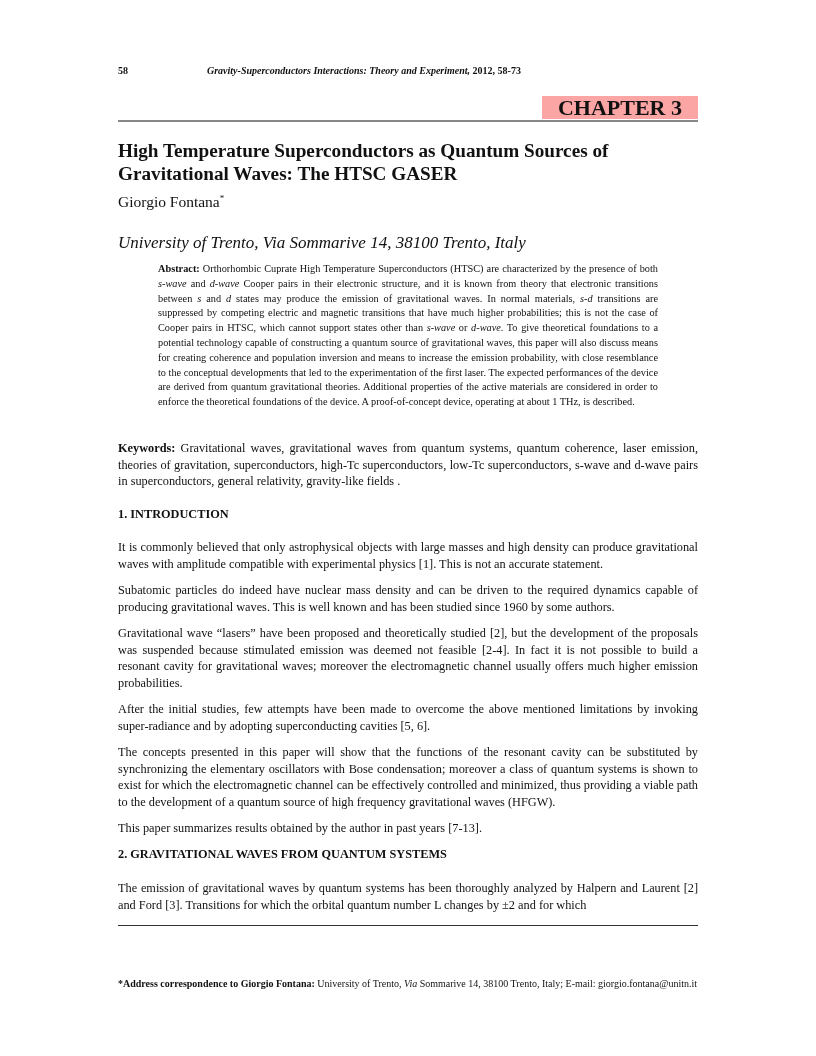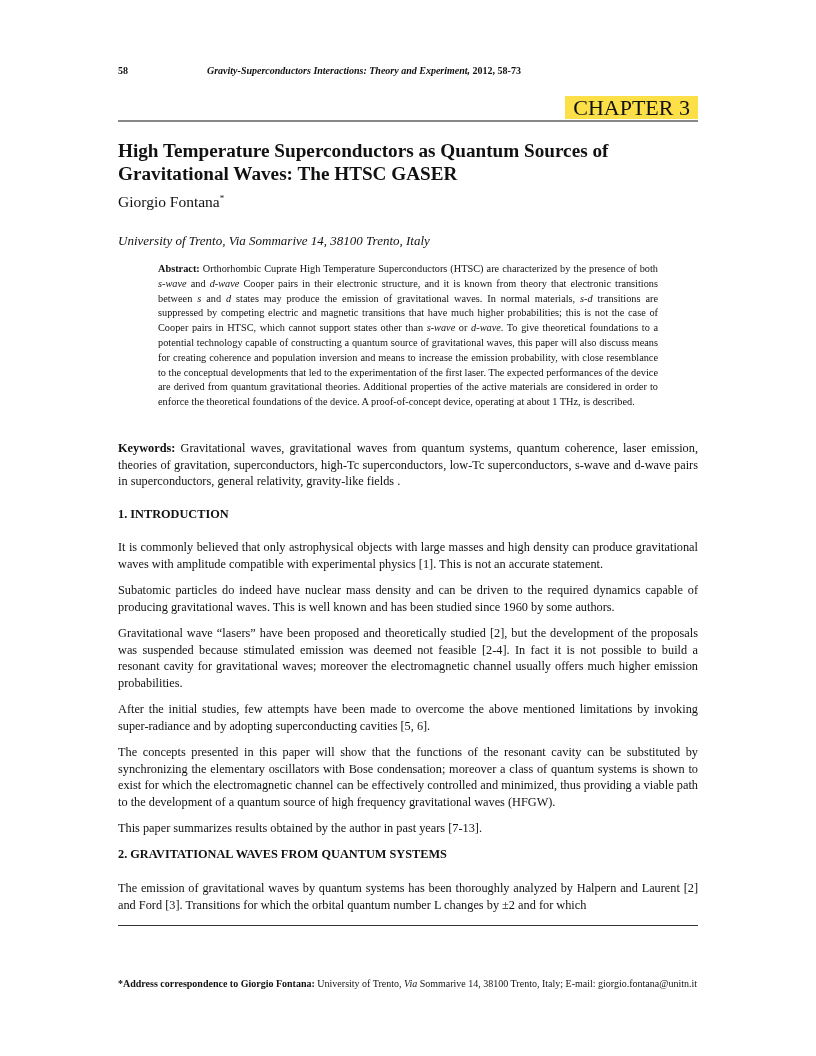--- a/index.html
+++ b/index.html
@@ -2,26 +2,26 @@
 <html><head>
   <meta charset="utf-8">
   <style>
     html, body { margin:0; padding:0; background:#fff; }
     body { width:816px; height:1056px; position:relative; font-family:"Liberation Serif", serif; color:#111; overflow:hidden; }
     .page { position:absolute; left:118px; top:0; width:580px; }
     .running-head { position:absolute; top:65px; left:0; width:580px; font-size:10px; font-weight:bold; }
     .running-head .pgnum { position:absolute; left:0; }
     .running-head .journal { position:absolute; left:89px; font-style:italic; }
     .running-head .journal span { font-style:normal; }
-    .chapter { position:absolute; top:96px; right:0; font-size:22px; font-weight:normal; background:#fde047; padding:0 8px; line-height:23px; }
+    .chapter { position:absolute; top:96px; right:0; font-size:22px; font-weight:bold; background:#fca5a5; padding:0 16px; line-height:23px; }
     .rule-top { position:absolute; top:120px; left:0; width:580px; height:2px; background:#888; }
     .title { position:absolute; top:139px; left:0; width:590px; font-size:19.2px; font-weight:bold; line-height:23px; margin:0; }
     .author { position:absolute; top:193px; left:0; font-size:15.5px; font-weight:normal; }
     .author sup { font-size:9px; }
-    .affil { position:absolute; top:233px; left:0; font-size:13px; font-style:italic; }
+    .affil { position:absolute; top:233px; left:0; font-size:17px; font-style:italic; }
     .abstract { position:absolute; top:262px; left:40px; width:500px; font-size:10.3px; line-height:14.8px; text-align:justify; }
     .abstract b { font-weight:bold; }
     .keywords { position:absolute; top:440px; left:0; width:580px; font-size:12.3px; line-height:16.5px; text-align:justify; }
     .sec { position:absolute; left:0; font-size:12.3px; font-weight:bold; }
     .para { position:absolute; left:0; width:580px; font-size:12.3px; line-height:16.5px; text-align:justify; margin:0; }
     .rule-foot { position:absolute; top:925px; left:0; width:580px; height:1px; background:#333; }
     .footnote { position:absolute; top:929px; left:0; width:580px; font-size:10px; line-height:13.5px; text-align:justify;margin-top:48px; }
     .publisher { position:absolute; top:966px; left:0; width:580px; text-align:center; font-size:10px; font-weight:bold; line-height:13.5px; }
   </style>
 </head>

